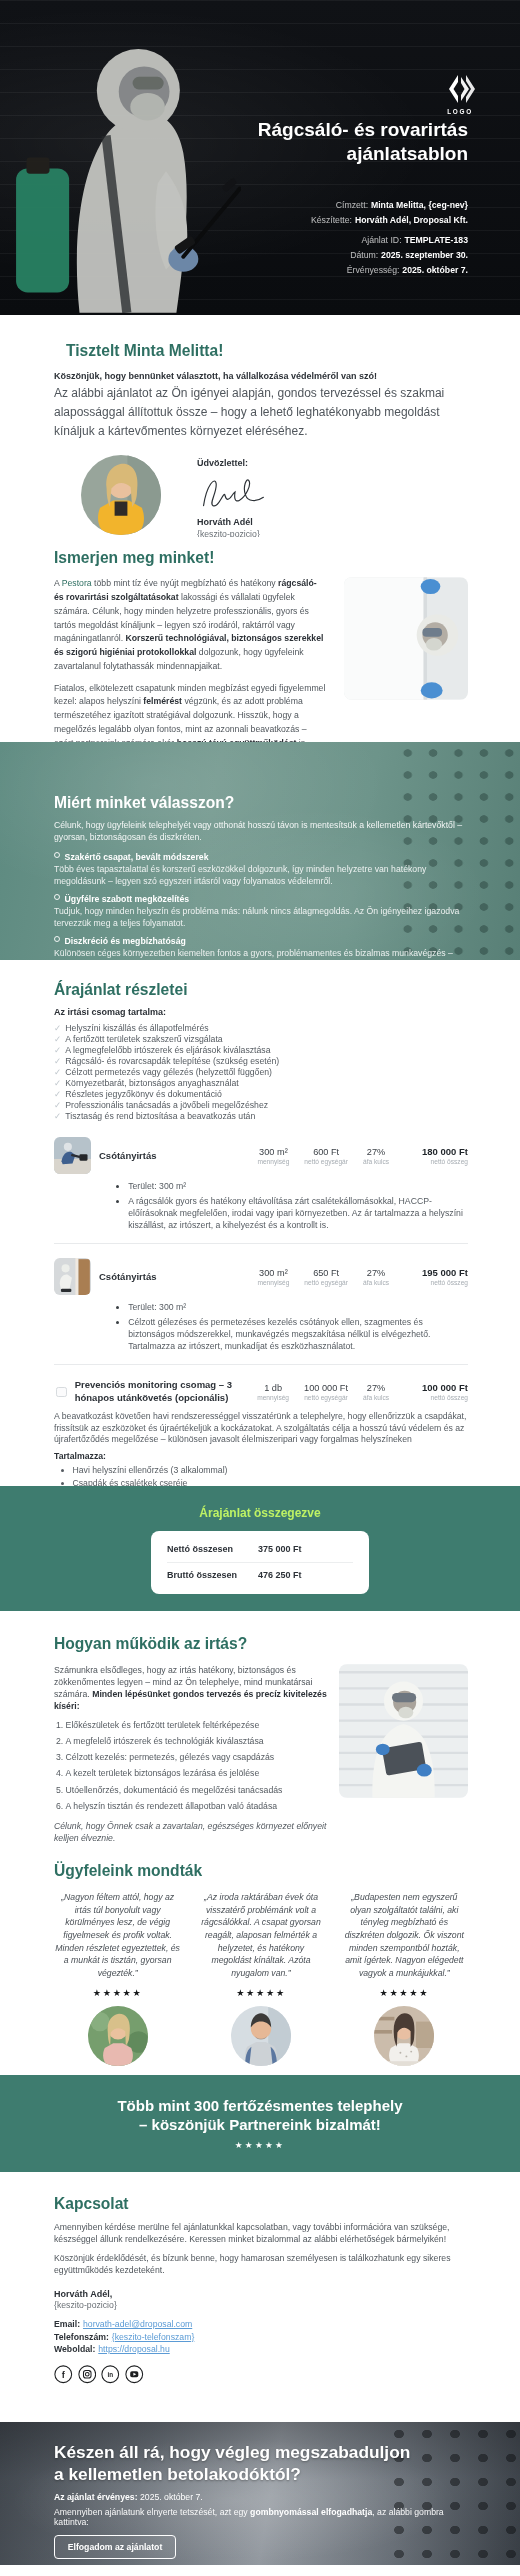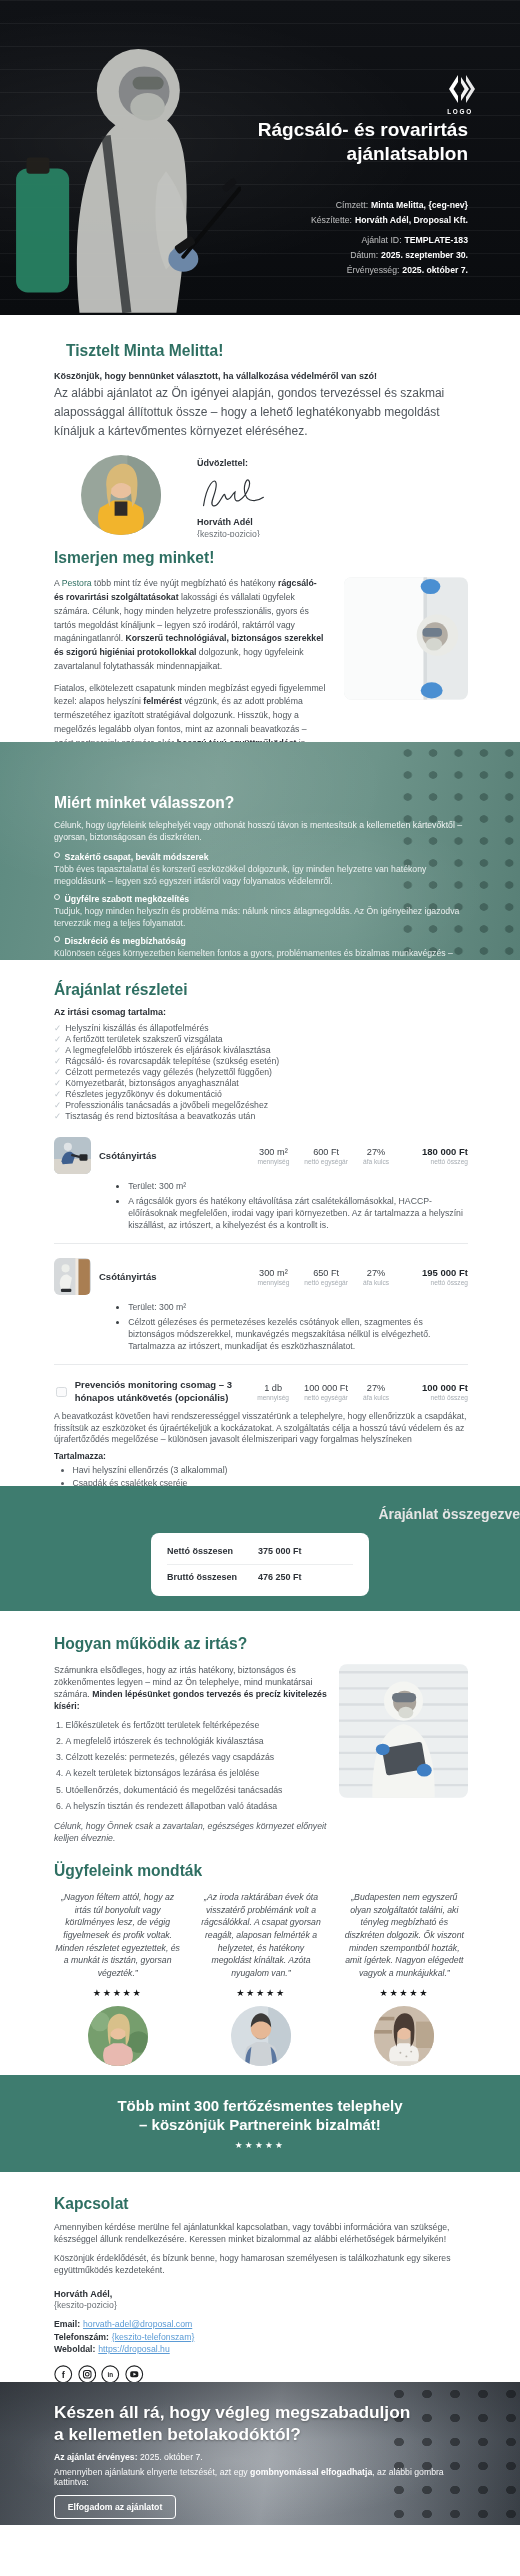--- a/index.html
+++ b/index.html
@@ -85,21 +85,21 @@
   .item-bul li::marker{color:#3a3f44;}
   .divider{height:0.6px;background:#e8eaec;margin:11.6px 0;}
   .cbx{width:10.4px;height:10.4px;border:1.2px solid #d7dbde;border-radius:2.3px;background:#fbfbfc;appearance:none;-webkit-appearance:none;margin:0 8px 0 2.3px;flex:none;}
   .opt-title{max-width:179px;}
   .opt-desc{font-size:8.7px;line-height:11.6px;color:#555b61;margin-top:7px;max-width:413px;}
   .opt-contains{font-size:8.7px;font-weight:bold;color:#2c3137;margin-top:5.2px;}
   .opt-ul{margin:3.5px 0 0;padding-left:18.5px;font-size:8.7px;line-height:11px;color:#555b61;}
   .opt-ul li{margin-bottom:2.9px;}
   
   .summary{height:125px;background:#3e7c6f;color:#fff;padding-top:19.6px;text-align:center;}
-  .summary h2{font-size:14px;color:#e5e5e5;margin:0 0 11.6px;font-weight:bold;text-align:right;}
+  .summary h2{font-size:12px;color:#bef264;margin:0 0 11.6px;font-weight:bold;}
   .sum-card{width:186px;margin:8px auto;background:#fff;border-radius:8px;padding:12.7px 16px 14px;text-align:left;}
   .sum-row{display:flex;font-size:9px;}
   .sum-row .sl{width:91px;font-weight:bold;color:#2c3137;}
   .sum-row .sv{font-weight:bold;color:#2c3137;}
   .sum-div{height:0.6px;background:#eceeef;margin:8px 0;}
   
   .how{height:237px;padding-top:24px;}
   .how h2{margin-bottom:11.6px;}
   .how-flex{display:flex;}
   .how-text{width:273px;font-size:8.7px;line-height:12px;}
@@ -116,21 +116,21 @@
   .t-col{width:128px;text-align:center;}
   .t-quote{font-size:8.7px;font-style:italic;line-height:12.7px;color:#4a5056;}
   .t-stars{font-size:9.2px;letter-spacing:1.7px;color:#17191b;margin-top:7px;}
   .avatar-sm{width:60px;height:60px;border-radius:50%;overflow:hidden;margin:8px auto 0;}
   .t-name{font-size:8.7px;font-weight:bold;color:#2c3137;margin-top:8px;}
   
   .band{height:97px;background:#3e7c6f;color:#fff;display:flex;flex-direction:column;align-items:center;justify-content:center;text-align:center;}
   .band-h{font-size:15px;line-height:1.25;font-weight:bold;max-width:358px;}
   .band-stars{margin-top:5.8px;font-size:8.7px;letter-spacing:2.3px;color:#fff;}
   
-  .contact{height:210px;padding-top:23px;}
+  .contact{height:250px;padding-top:23px;}
   .contact h2{margin-bottom:9.2px;}
   .c-p{font-size:8.7px;line-height:12px;max-width:410px;}
   .c-p + .c-p{margin-top:7px;}
   .c-name{font-size:9px;font-weight:bold;color:#2c3137;margin-top:12.7px;}
   .c-pos{font-size:8.7px;color:#6a7076;margin-top:1.2px;}
   .c-rows{margin-top:7.5px;font-size:8.7px;line-height:12.7px;}
   .c-rows .lb{font-weight:bold;color:#2c3137;margin-right:2.9px;}
   .c-rows a{color:#5b9bd5;text-decoration:underline;cursor:pointer;}
   .socials{display:flex;gap:5.2px;margin-top:9.2px;}
   .soc{width:18.5px;height:18.5px;display:block;cursor:pointer;}

